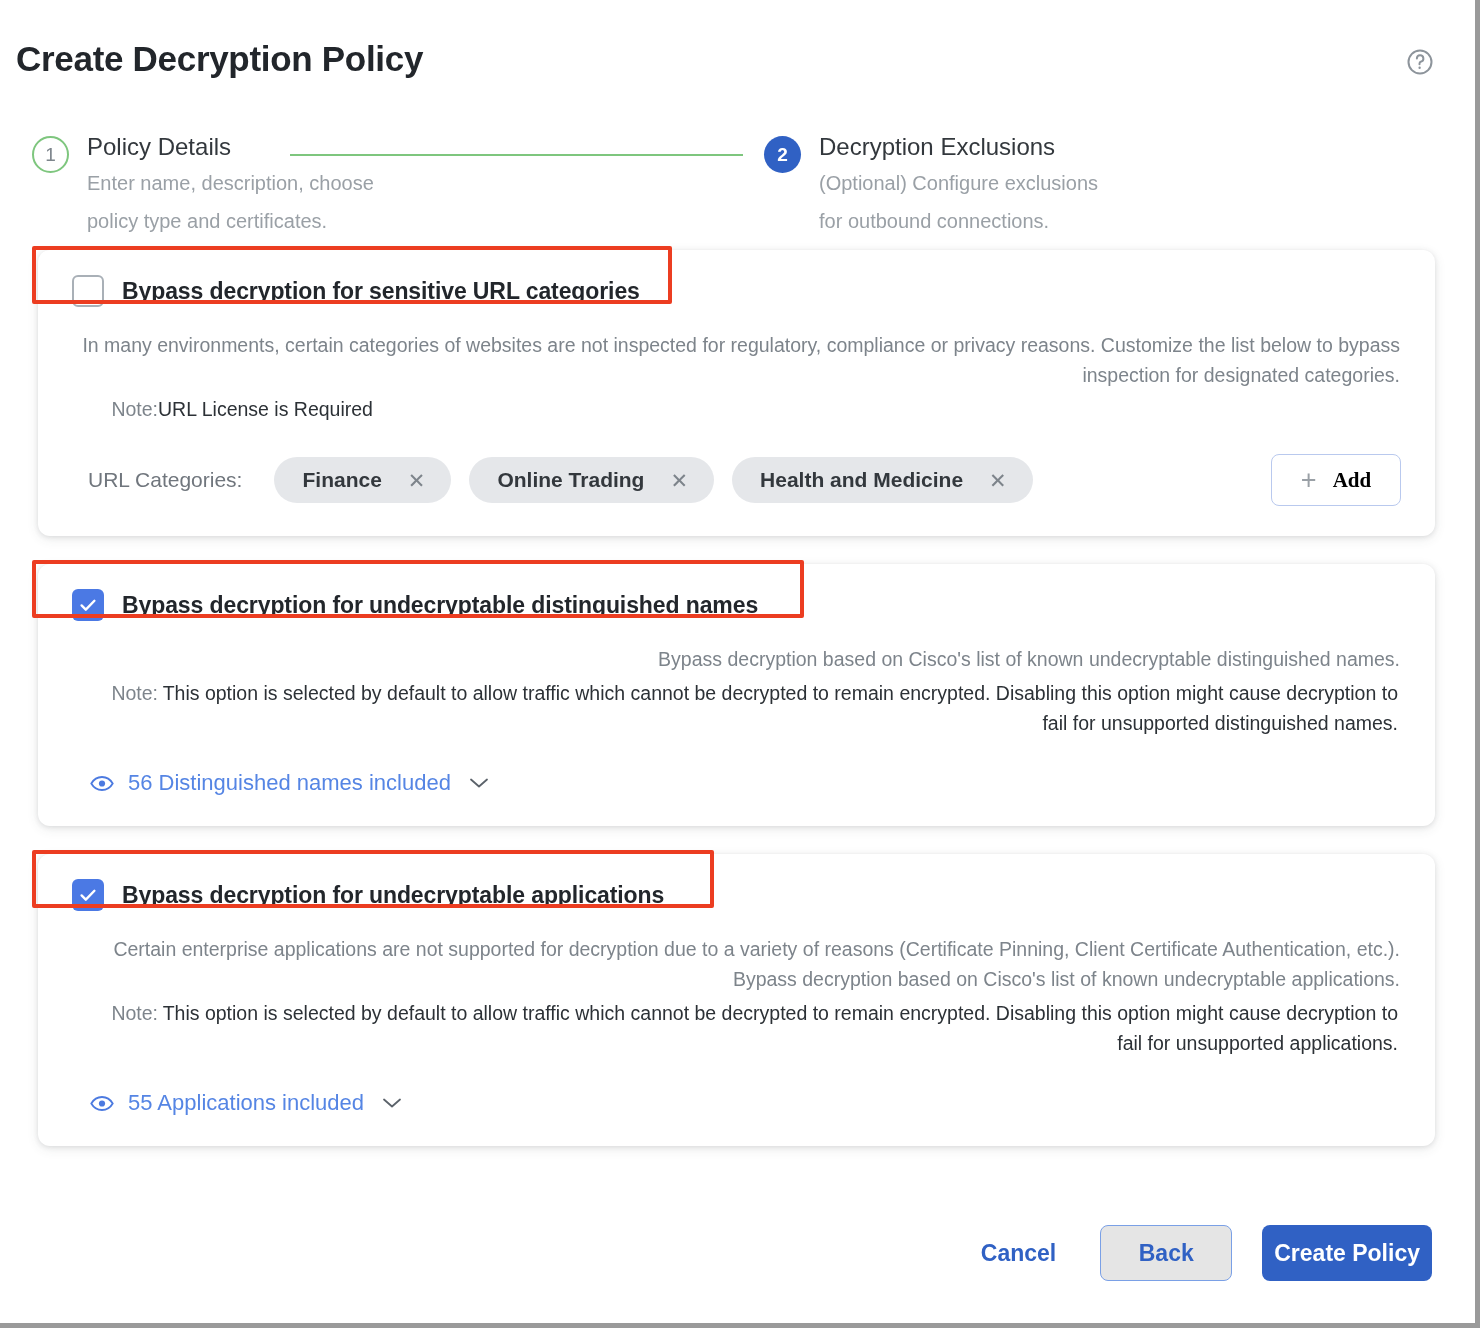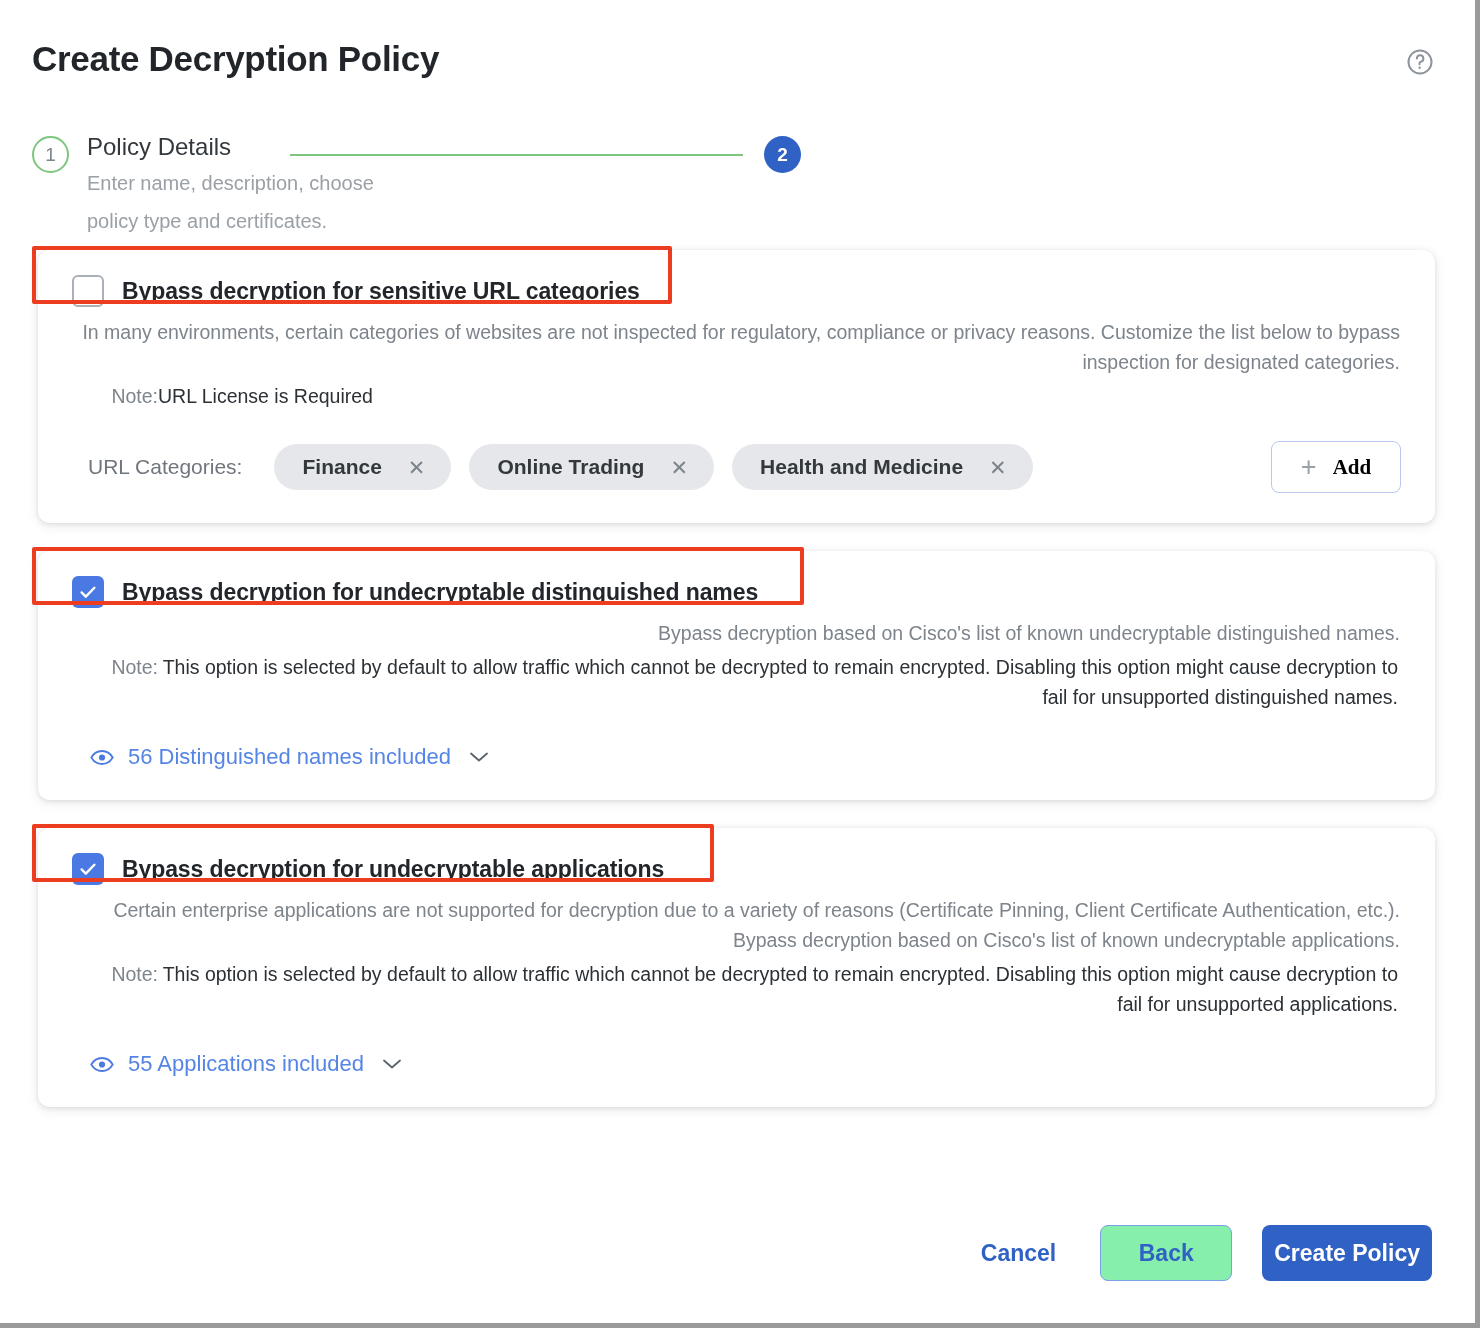--- a/index.html
+++ b/index.html
@@ -18,21 +18,21 @@
     height: 1328px;
     background: #ffffff;
     border-right: 5px solid #9a9a9a;
     border-bottom: 5px solid #9a9a9a;
     overflow: hidden;
   }
 
   
   .header {
     position: relative;
-    padding: 38px 36px 0 32px;
+    padding: 38px 36px 0 16px;
     height: 110px;
   }
   .page-title {
     font-size: 35px;
     font-weight: bold;
     color: #22262b;
     letter-spacing: -0.3px;
     line-height: 42px;
   }
   .help-icon {
@@ -153,21 +153,21 @@
 
   .card-title {
     font-size: 23px;
     font-weight: bold;
     color: #22262b;
     white-space: nowrap;
     letter-spacing: -0.1px;
   }
 
   .card-body {
-    margin-top: 3px;
+    margin-top: 16px;
     padding-left: 8px;
   }
   .body-text {
     font-size: 19.5px;
     color: #7d848b;
     line-height: 30px;
     max-width: 1320px;
   }
   .note-row {
     display: flex;
@@ -277,21 +277,21 @@
     background: none;
     border: none;
     cursor: pointer;
     font-family: inherit;
     padding: 10px 14px;
   }
   .btn-outline {
     font-size: 23px;
     font-weight: bold;
     color: #3061c4;
-    background: #86efac;
+    background: #e5e5e5;
     border: 1.5px solid #7aa0e6;
     border-radius: 8px;
     width: 132px;
     height: 56px;
     cursor: pointer;
     font-family: inherit;
   }
   .btn-primary {
     font-size: 23px;
     font-weight: bold;
@@ -328,20 +328,25 @@
       <div class="step-circle done">1</div>
       <div class="step-texts">
         <div class="step-label">Policy Details</div>
         <div class="step-desc">Enter name, description, choose</div>
         <div class="step-desc">policy type and certificates.</div>
       </div>
     </div>
 
     <div class="step step-2">
       <div class="step-circle active">2</div>
+      <div class="step-texts">
+        <div class="step-label">Decryption Exclusions</div>
+        <div class="step-desc">(Optional) Configure exclusions</div>
+        <div class="step-desc">for outbound connections.</div>
+      </div>
     </div>
   </div>
 
   <div class="cards">
 
     <div class="card">
       <div class="annot" style="left:-6px; top:-4px; width:640px; height:58px;"></div>
 
       <div class="card-head">
         <div class="checkbox unchecked"></div>

